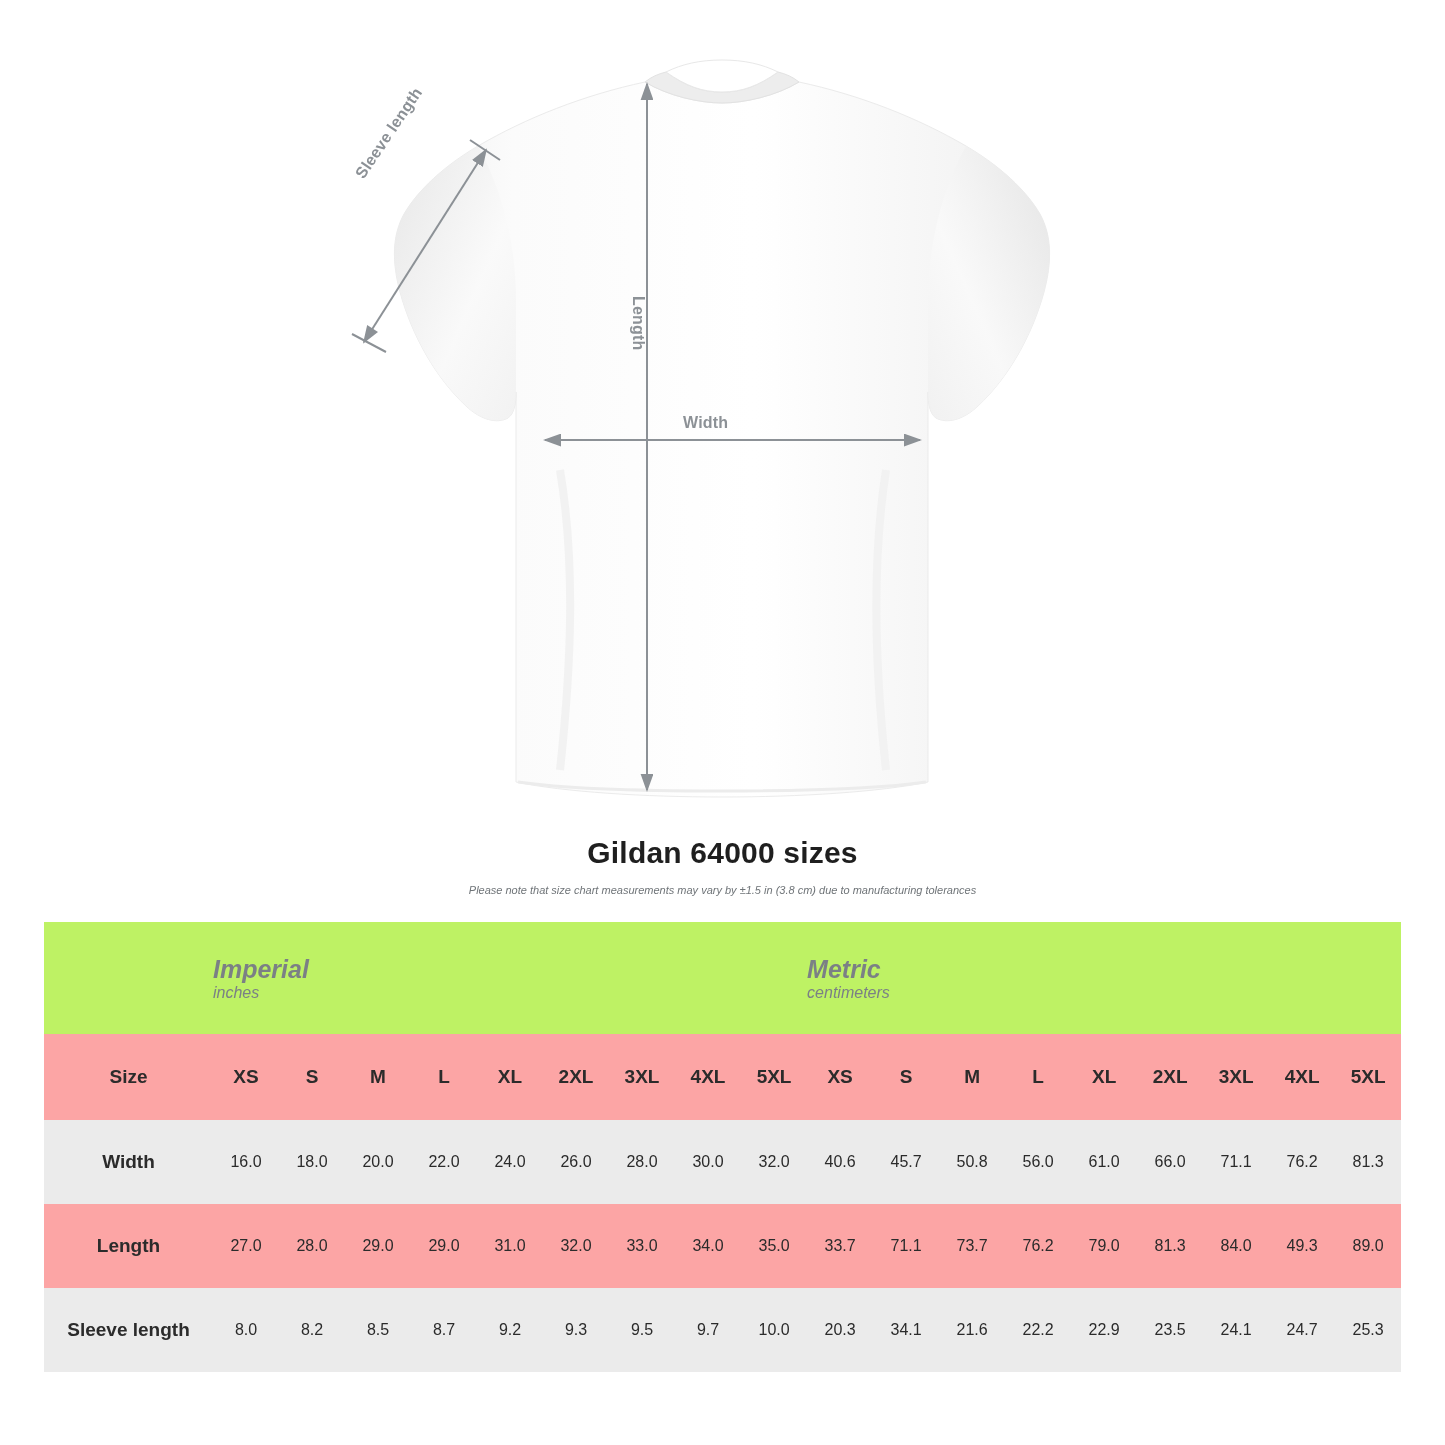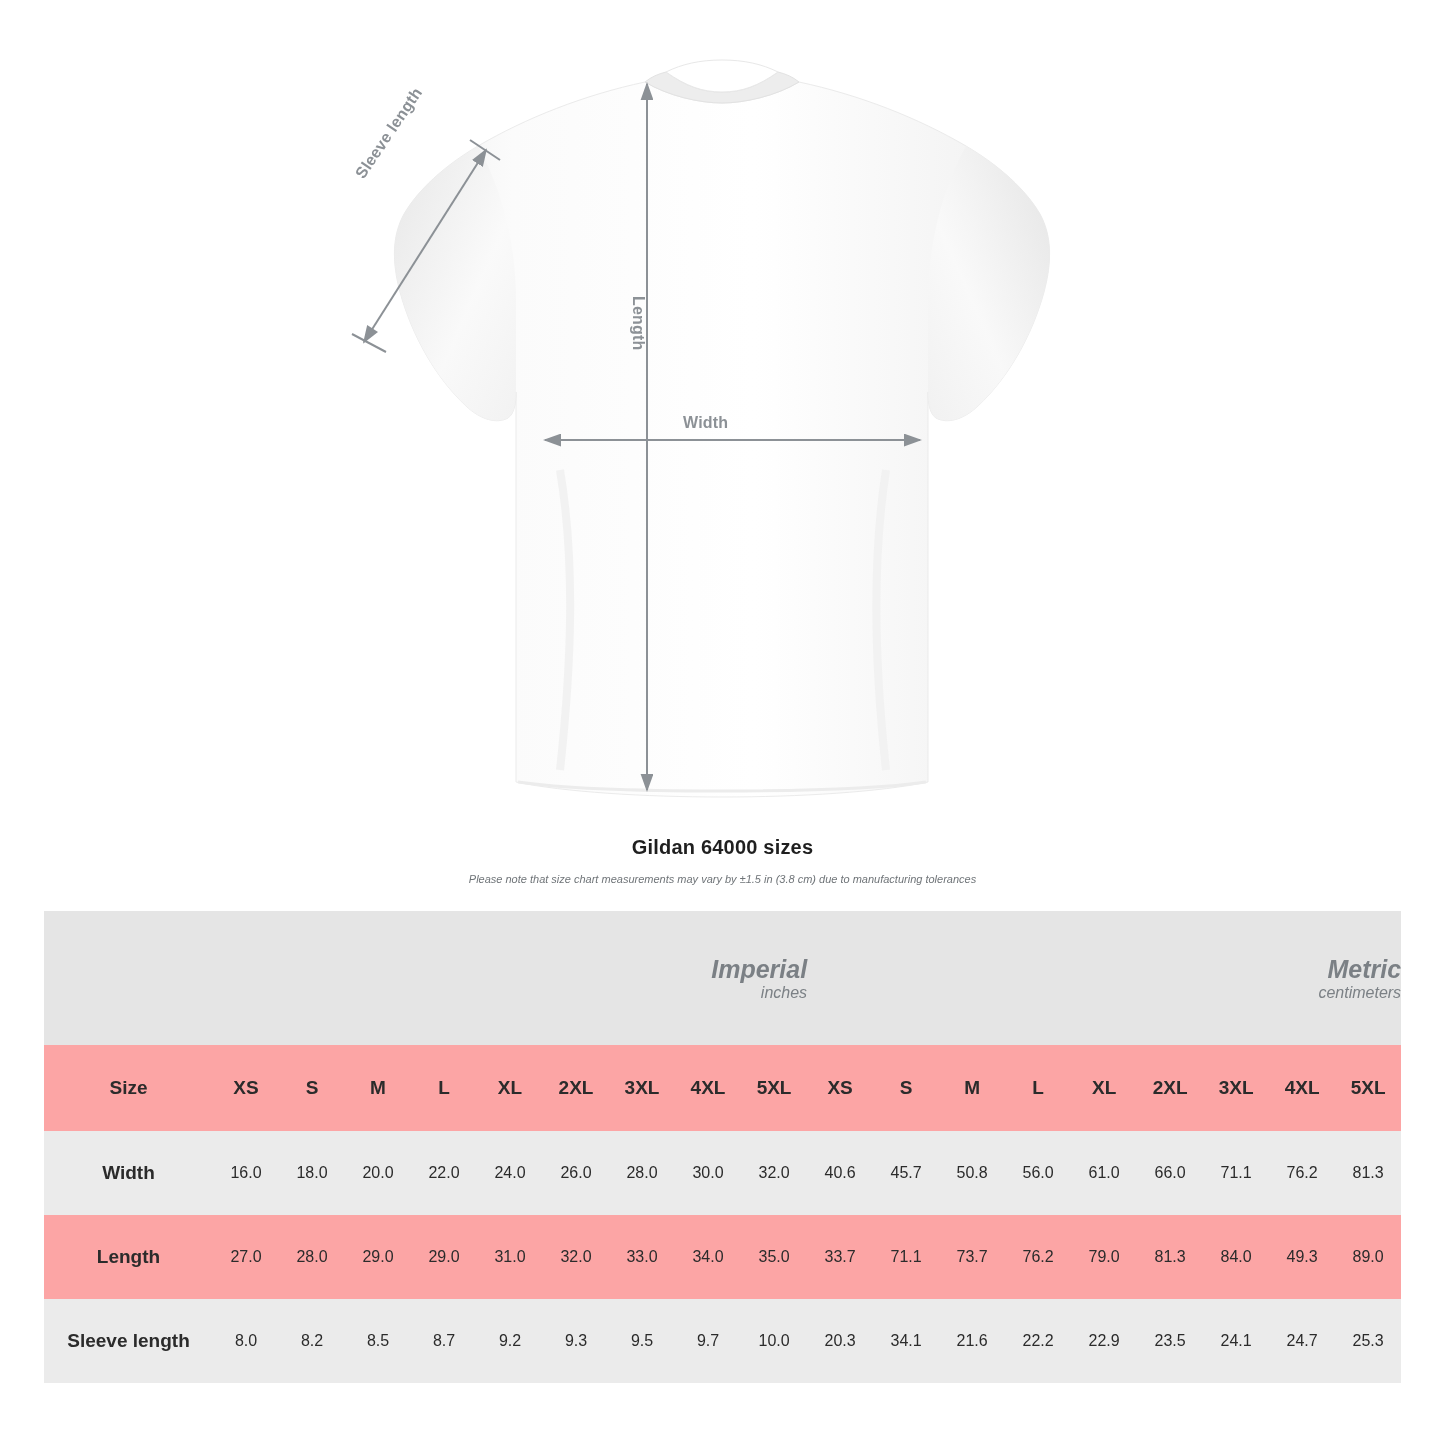--- a/index.html
+++ b/index.html
@@ -54,21 +54,21 @@
     top: 414px;
     font-size: 16px;
   }
 
   
   .chart-head {
     text-align: center;
     margin-top: 6px;
   }
   .chart-title {
-    font-size: 20px;
+    font-size: 30px;
     font-weight: bold;
     color: #1f1f1f;
     margin: 0;
     letter-spacing: 0.2px;
   }
   .chart-note {
     font-size: 11px;
     font-style: italic;
     color: #6f7478;
     margin-top: 14px;
@@ -81,24 +81,24 @@
   table.size-table {
     border-collapse: collapse;
     width: 1357px;
     table-layout: fixed;
   }
   table.size-table td, table.size-table th {
     padding: 0;
     margin: 0;
   }
   .unit-head td {
-    background: #e5e5e5;
-    height: 134px;
+    background: #bef264;
+    height: 112px;
     vertical-align: middle;
-    text-align: right;
+    text-align: left;
   }
   .unit-name {
     font-size: 25px;
     font-weight: bold;
     font-style: italic;
     color: #7b8085;
   }
   .unit-sub {
     font-size: 16px;
     font-style: italic;

